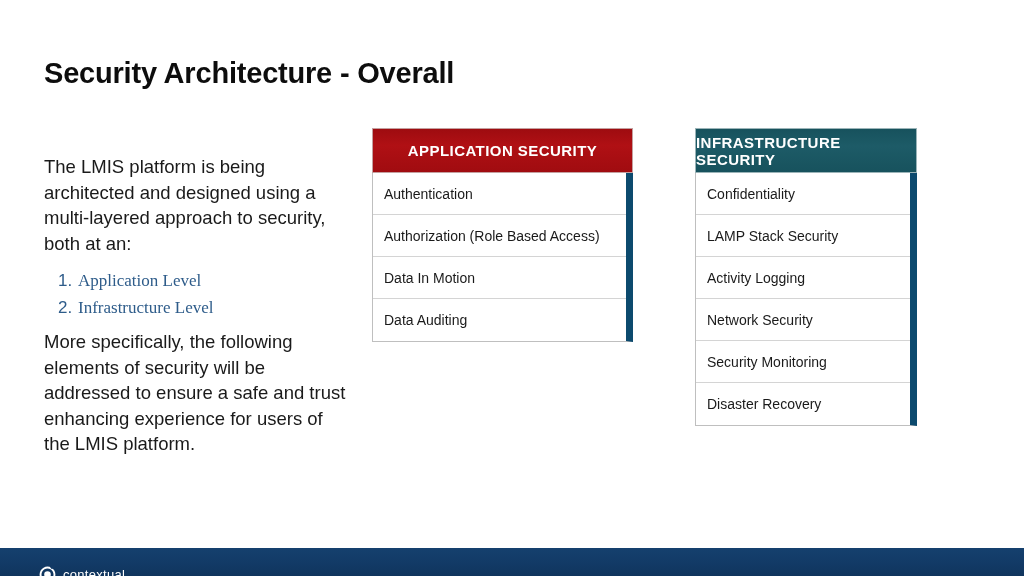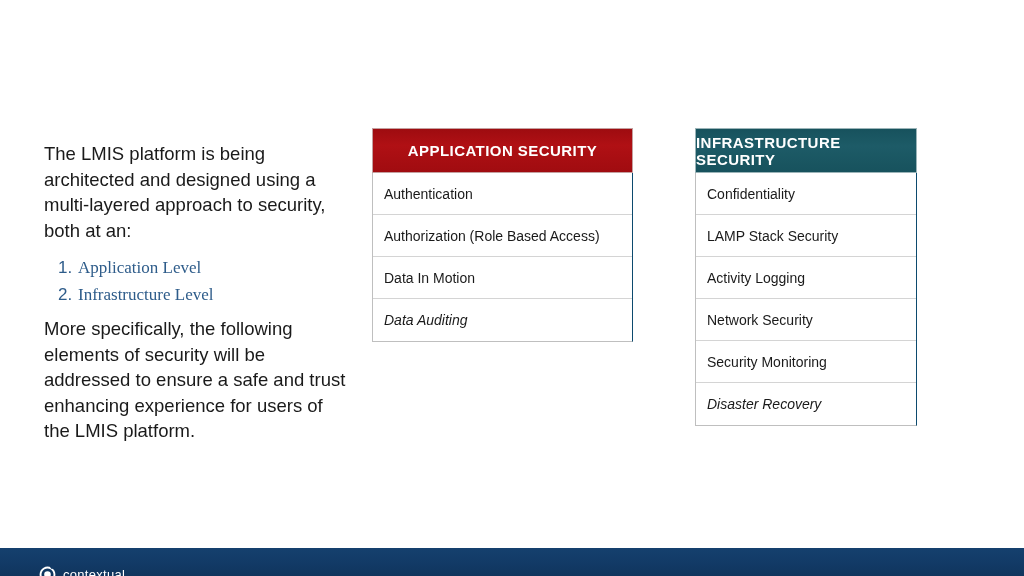--- a/index.html
+++ b/index.html
@@ -30,21 +30,21 @@
     font-weight: bold;
     color: #0d0d0d;
     letter-spacing: -0.2px;
     white-space: nowrap;
   }
 
   
   .left-col {
     position: absolute;
     left: 44px;
-    top: 141px;
+    top: 154px;
     width: 305px;
   }
   .para {
     font-size: 18.5px;
     line-height: 25.5px;
     color: #1a1a1a;
     margin: 0;
   }
   .para.second {
     margin-top: 8px;
@@ -101,39 +101,38 @@
   .tbl-app .tbl-head {
     background: linear-gradient(180deg, #9e0c10 0%, #b01014 38%, #a00c10 100%);
     border: 1px solid #c4a0a0;
   }
   .tbl-infra .tbl-head {
     background: linear-gradient(180deg, #17525d 0%, #1d5b67 40%, #17525d 100%);
     border: 1px solid #9bb4b8;
   }
   .tbl-body {
     border-left: 1px solid #bfbfbf;
-    border-right: 1px solid #0c4a6e;
+    border-right: 7px solid #0c4a6e;
     border-bottom: 1px solid #bfbfbf;
     background: #a3a3a3;
     box-sizing: border-box;
   }
   .tbl-row {
     height: 42px;
     display: flex;
     align-items: center;
     padding-left: 11px;
     font-size: 14px;
     color: #1a1a1a;
     border-bottom: 1px solid #d4d4d4;
     box-sizing: border-box;
     background: #ffffff;
   }
   .tbl-row:last-child {
     border-bottom: none;
-    font-style: italic;
   }
 
   
   .footer {
     position: absolute;
     left: 0;
     right: 0;
     bottom: 0;
     height: 28px;
     background: linear-gradient(180deg, #15406e 0%, #123a66 55%, #10355d 100%);
@@ -157,20 +156,21 @@
     color: #ffffff;
     font-size: 13px;
     letter-spacing: 0.3px;
   }
 </style>
 </head>
 <body>
 
 <div class="slide">
 
+  <div class="slide-title">Security Architecture - Overall</div>
 
   <div class="left-col">
     <p class="para">The LMIS platform is being architected and designed using a multi-layered approach to security, both at an:</p>
 
     <ul class="num-list">
       <li>
         <span class="num-marker">1.</span>
         <span class="num-label">Application Level</span>
       </li>
       <li>

